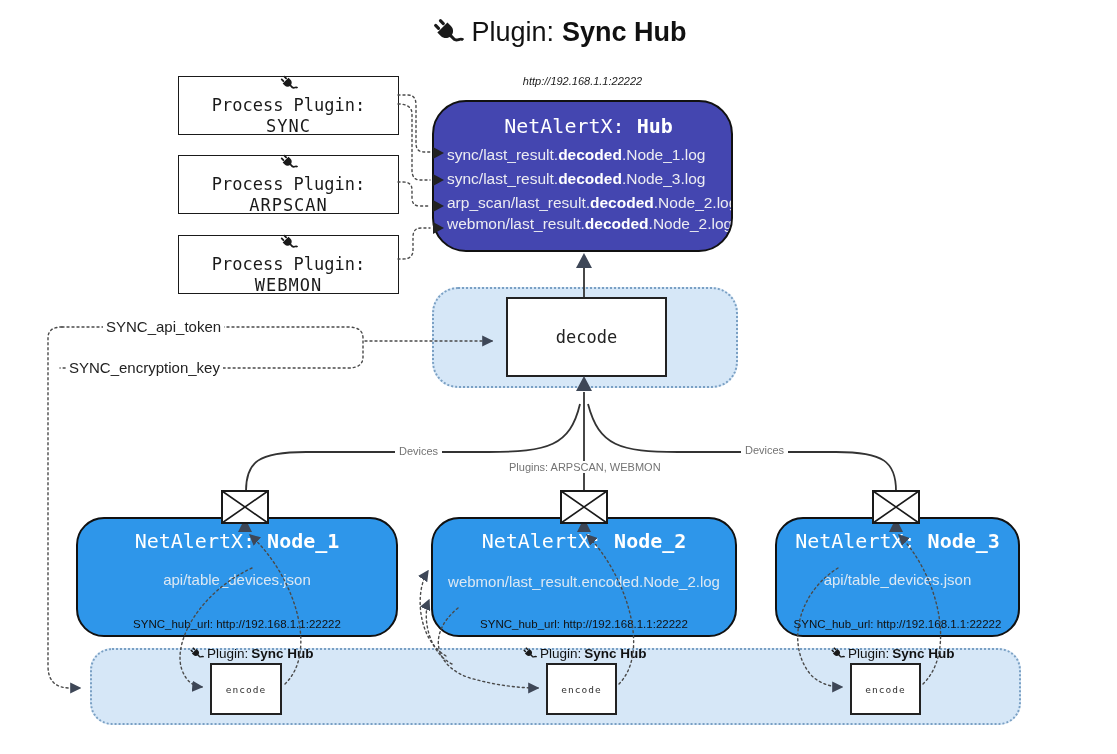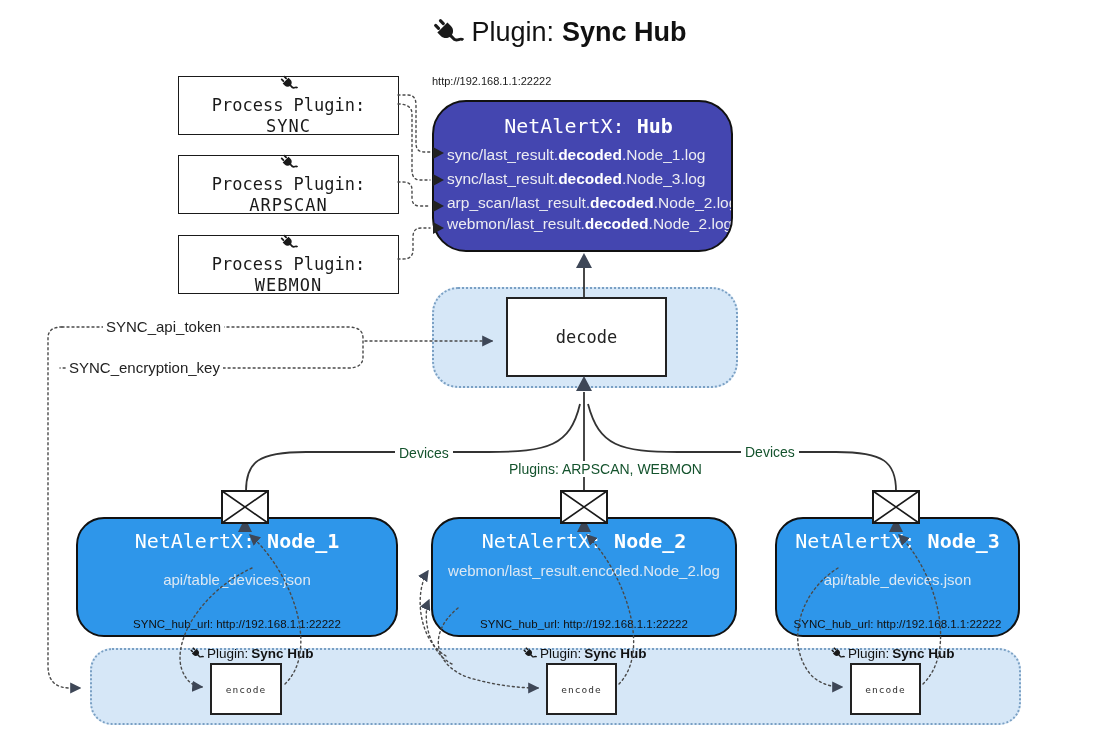--- a/index.html
+++ b/index.html
@@ -19,31 +19,31 @@
         font-size:17px;color:#1a1a1a;}
   .pline1{display:flex;align-items:center;gap:2px;line-height:20px;flex-direction:column;}
   .pline2{line-height:22px;letter-spacing:1px;}
 
   
   .hub{left:432px;top:100px;width:301px;height:152px;background:#4446B0;border:2px solid #111;
        border-radius:34px;box-sizing:border-box;color:#fff;overflow:hidden;}
   .hub-title{text-align:center;font-size:20px;margin-top:12px;margin-bottom:7px;color:#fff;padding-left:12px;}
   .hub-log{font-size:15.5px;color:#ECECF2;margin:4px 0 4px 13px;line-height:20px;white-space:nowrap;}
   .hub-log b{font-weight:700;color:#fff;}
-  .hub-url{top:75px;left:432px;width:301px;font-size:11px;color:#1a1a1a;}
+  .hub-url{top:75px;left:432px;width:301px;text-align:center;font-size:11px;color:#1a1a1a;font-style:italic;}
 
   
   .panel{background:#D6E7F7;border:2px dotted #7AA0C4;box-sizing:border-box;}
   .decode-strip{left:432px;top:287px;width:306px;height:101px;border-radius:26px;}
   .decode-box{left:506px;top:297px;width:161px;height:80px;background:#fff;border:2px solid #222;
               box-sizing:border-box;display:flex;align-items:center;justify-content:center;
               font-size:17px;color:#222;}
 
   
-  .linelabel{background:#fff;padding:0 4px;font-size:14px;color:#14532d;white-space:nowrap;}
+  .linelabel{background:#fff;padding:0 4px;font-size:11px;color:#737373;white-space:nowrap;}
   .keylabel{background:#fff;padding:0 3px;font-size:15px;color:#222;white-space:nowrap;}
 
   
   .node{top:517px;height:120px;background:#2E96EA;border:2px solid #111;border-radius:28px;
         box-sizing:border-box;color:#fff;}
   .node-title{text-align:center;font-size:20px;margin-top:10px;white-space:nowrap;}
   .node-file{text-align:center;font-size:15px;color:#DCE8F3;white-space:nowrap;}
   .node-url{position:absolute;bottom:5px;left:0;right:0;text-align:center;font-size:11.5px;color:#111;}
 
   
@@ -134,21 +134,21 @@
 
   <div class="abs node boxlayer" style="left:76px;width:322px">
     <div class="node-title mono">
       <span>NetAlertX:</span> <b>Node_1</b></div>
     <div class="node-file" style="margin-top:18px">api/table_devices.json</div>
     <div class="node-url">SYNC_hub_url: http://192.168.1.1:22222</div>
   </div>
   <div class="abs node boxlayer" style="left:431px;width:306px">
     <div class="node-title mono">
       <span>NetAlertX:</span> <b>Node_2</b></div>
-    <div class="node-file" style="margin-top:9px">webmon/last_result.encoded.Node_2.log</div>
+    <div class="node-file" style="margin-top:20px">webmon/last_result.encoded.Node_2.log</div>
     <div class="node-url">SYNC_hub_url: http://192.168.1.1:22222</div>
   </div>
   <div class="abs node boxlayer" style="left:775px;width:245px">
     <div class="node-title mono">
       <span>NetAlertX:</span> <b>Node_3</b></div>
     <div class="node-file" style="margin-top:18px">api/table_devices.json</div>
     <div class="node-url">SYNC_hub_url: http://192.168.1.1:22222</div>
   </div>
 
   <div class="abs panel bottom-strip boxlayer"></div>

